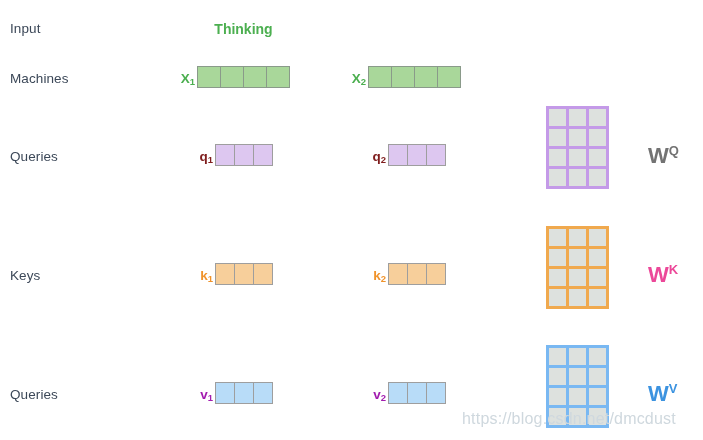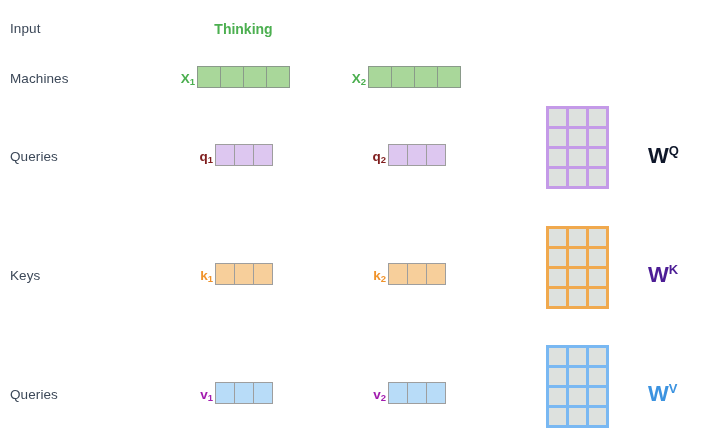--- a/index.html
+++ b/index.html
@@ -104,22 +104,22 @@
     font-weight: bold;
     white-space: nowrap;
     line-height: 1;
   }
   .wlabel sup {
     font-size: 13px;
     font-weight: bold;
     vertical-align: super;
     line-height: 1;
   }
-  .w-query { color: #0f172a; }
-  .w-key   { color: #4c1d95; }
+  .w-query { color: #737373; }
+  .w-key   { color: #ec4899; }
   .w-value { color: #3c93e0; }
 
   
   .watermark {
     position: absolute;
     left: 462px;
     top: 410px;
     font-size: 16px;
     color: #cfd8de;
     white-space: nowrap;
@@ -239,14 +239,15 @@
     <div class="mcell"></div>
     <div class="mcell"></div>
     <div class="mcell"></div>
     <div class="mcell"></div>
     <div class="mcell"></div>
     <div class="mcell"></div>
     <div class="mcell"></div>
   </div>
   <div class="wlabel w-value" style="left:648px; top:382px;"><span>W</span><sup>V</sup></div>
 
+  <div class="watermark">https://blog.csdn.net/dmcdust</div>
 
 </div>
 
 </body></html>

